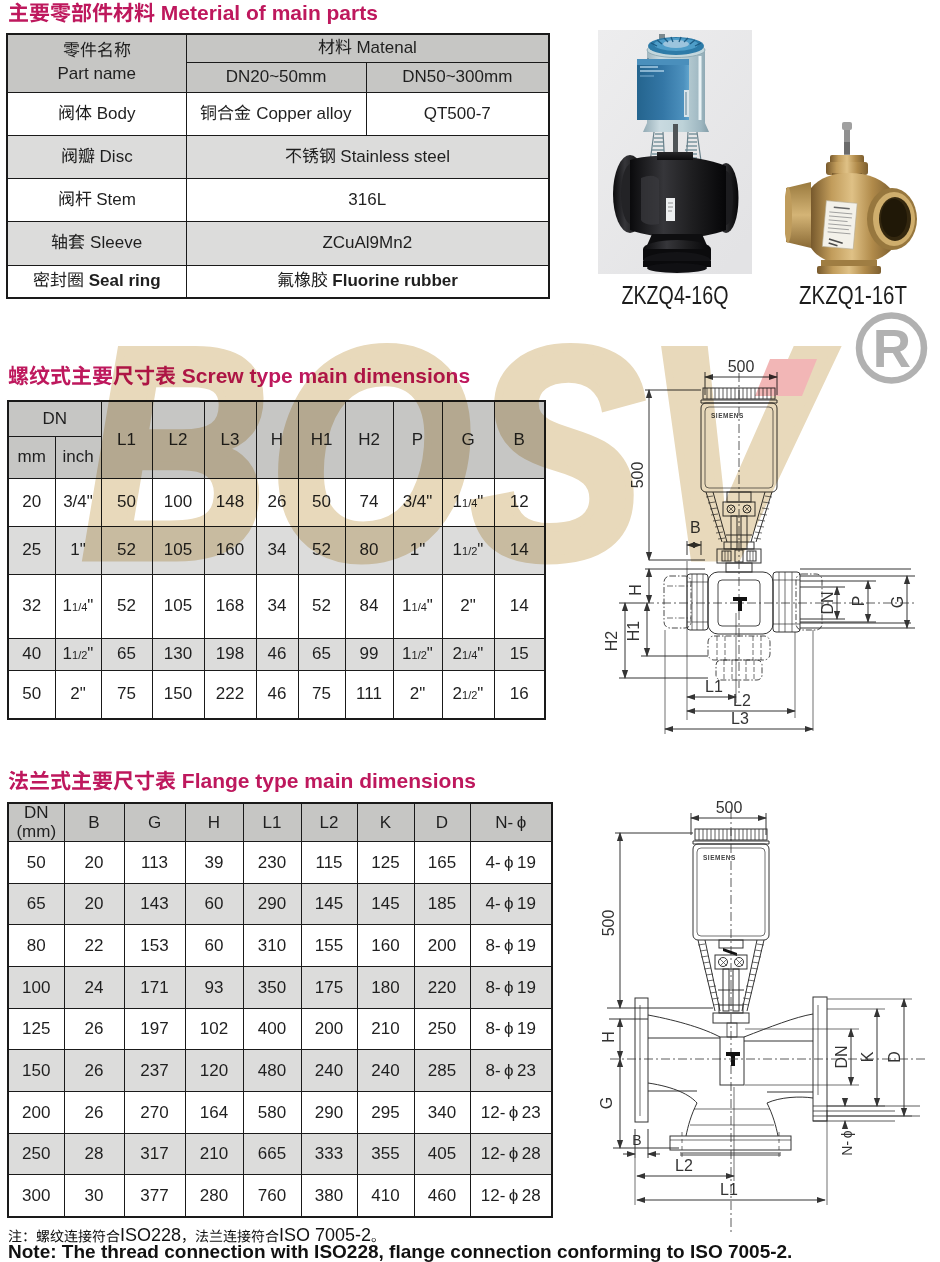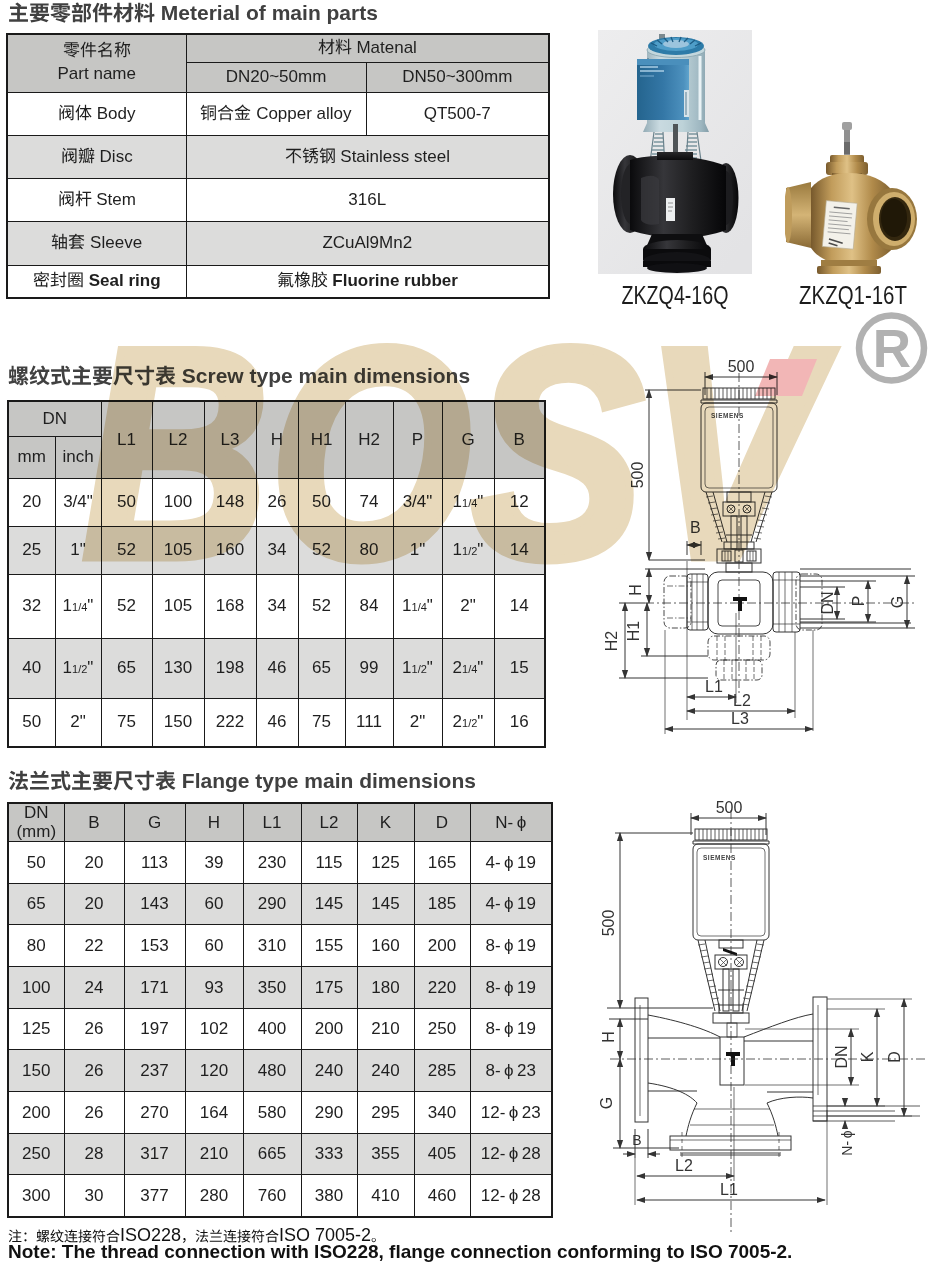--- a/index.html
+++ b/index.html
@@ -1,19 +1,19 @@
 <!DOCTYPE html>
 <html><head>
 <meta charset="utf-8">
 <style>
   html,body{margin:0;padding:0;}
   body{width:940px;height:1262px;position:relative;background:#ffffff;
        font-family:"Liberation Sans",sans-serif;overflow:hidden;}
   .abs{position:absolute;}
-  h2{margin:0;font-size:21px;font-weight:bold;color:#404040;letter-spacing:0px;}
+  h2{margin:0;font-size:21px;font-weight:bold;color:#be185d;letter-spacing:0px;}
   table{border-collapse:collapse;table-layout:fixed;}
   td{border:1px solid #1a1a1a;text-align:center;vertical-align:middle;
      font-size:17px;color:#1f1f1f;padding:0;overflow:hidden;}
   .hdr{background:#c6c6c4;}
   .g{background:#dcdcdb;}
   .w{background:#ffffff;}
   .fr{font-size:11px;}
   .small{font-size:19px;color:#111;}
 </style>
 </head>
@@ -182,21 +182,21 @@
         <td class="w">52</td>
         <td class="w">105</td>
         <td class="w">168</td>
         <td class="w">34</td>
         <td class="w">52</td>
         <td class="w">84</td>
         <td class="w">1<span class="fr">1/4</span>"</td>
         <td class="w">2"</td>
         <td class="w">14</td>
       </tr>
-  <tr style="height:60px;border-radius:24px;">
+  <tr style="height:32px;border-radius:24px;">
         <td class="g">40</td>
         <td class="g">1<span class="fr">1/2</span>"</td>
         <td class="g">65</td>
         <td class="g">130</td>
         <td class="g">198</td>
         <td class="g">46</td>
         <td class="g">65</td>
         <td class="g">99</td>
         <td class="g">1<span class="fr">1/2</span>"</td>
         <td class="g">2<span class="fr">1/4</span>"</td>

